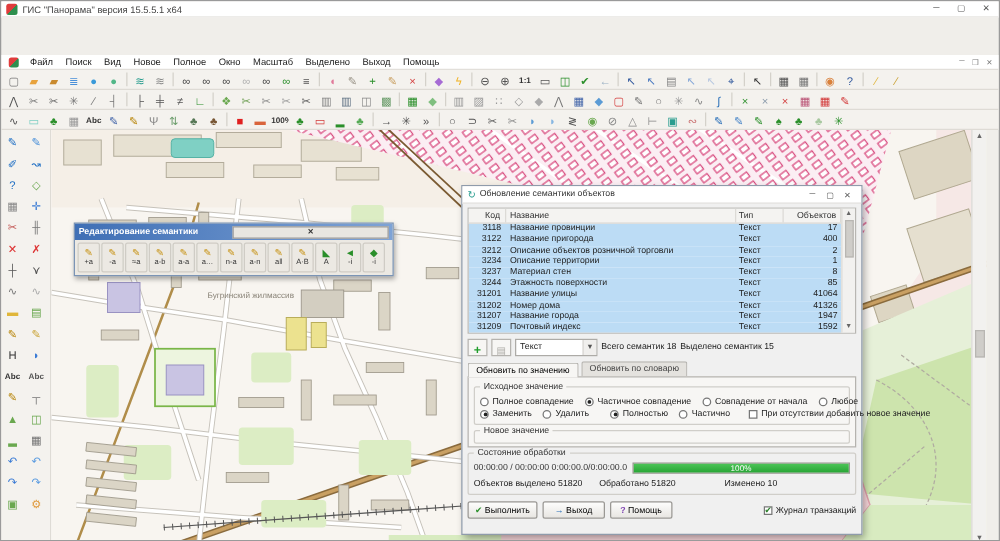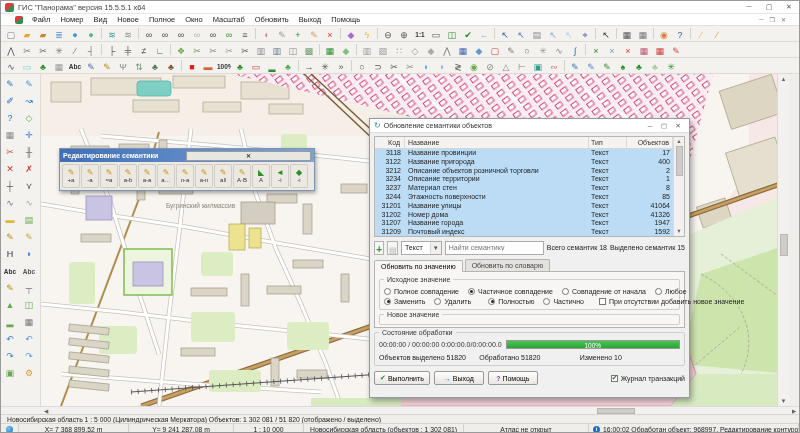--- a/index.html
+++ b/index.html
@@ -4,21 +4,21 @@
 <style>
   html,body{margin:0;padding:0;background:#888;}
   *{box-sizing:border-box;font-family:"Liberation Sans",sans-serif;}
   #app{position:relative;width:800px;height:433px;background:#f0eeea;overflow:hidden;border:1px solid #9a9a9a;}
   
   .titlebar{height:13px;background:#ffffff;display:flex;align-items:center;padding:0 4px;border-bottom:1px solid #e8e6e2;}
   .appicon{width:9px;height:9px;border-radius:2px;background:linear-gradient(135deg,#e03c3c 50%,#2e8f4e 50%);margin-right:4px;flex:0 0 auto;}
   .title{font-size:7.5px;color:#444;flex:1;white-space:nowrap;overflow:hidden;}
   .wbtns{display:flex;gap:8px;}
   .wbtn{font-size:7px;color:#555;width:12px;text-align:center;cursor:pointer;}
-  .menubar{height:12px;background:#ffffff;display:flex;align-items:center;padding:0 13px;border-bottom:1px solid #e2dfda;}
+  .menubar{height:12px;background:#ffffff;display:flex;align-items:center;padding:0 5px;border-bottom:1px solid #e2dfda;margin-top:30px;}
   .menuico{width:8px;height:8px;border-radius:2px;background:linear-gradient(135deg,#e03c3c 50%,#2e8f4e 50%);margin:0 4px 0 1px;}
   .mitem{font-size:7.5px;color:#222;padding:0 5px;cursor:pointer;white-space:nowrap;}
   .mdibtns{margin-left:auto;display:flex;gap:6px;}
   .mdib{font-size:6px;color:#777;cursor:pointer;}
   
   .tbar{height:16px;background:#f4f2ee;border-bottom:1px solid #dedbd5;display:flex;align-items:center;padding:0 2px;overflow:hidden;}
   .icon{flex:0 0 auto;width:16px;height:14px;line-height:14px;font-size:9px;text-align:center;cursor:pointer;border:1px solid transparent;border-radius:2px;white-space:nowrap;overflow:hidden;}
   .icon.txt{font-size:6.5px;font-weight:bold;}
   .sep{flex:0 0 auto;width:1px;height:11px;background:#d4d1ca;margin:0 2px;}
   
@@ -117,27 +117,27 @@
       <span class="wbtn">─</span>
       <span class="wbtn">▢</span>
       <span class="wbtn">✕</span>
     </span>
   </div>
 
   <div class="menubar">
     <span class="menuico"></span>
     <span style="display:flex">
         <span class="mitem">Файл</span>
-        <span class="mitem">Номер</span>
+        <span class="mitem">Поиск</span>
         <span class="mitem">Вид</span>
         <span class="mitem">Новое</span>
         <span class="mitem">Полное</span>
         <span class="mitem">Окно</span>
         <span class="mitem">Масштаб</span>
-        <span class="mitem">Обновить</span>
+        <span class="mitem">Выделено</span>
         <span class="mitem">Выход</span>
         <span class="mitem">Помощь</span>
       </span>
     <span class="mdibtns">
       <span class="mdib">─</span>
       <span class="mdib">❐</span>
       <span class="mdib">✕</span>
     </span>
   </div>
 
@@ -621,21 +621,20 @@
             </div>
           </div>
 
           <div class="srow">
             <button class="sqbtn"><span class="plus">+</span></button>
             <button class="sqbtn"><span class="gray">▤</span></button>
             <span class="combo">
               <span class="cv">Текст</span>
               <span class="ca">▼</span>
             </span>
-            <input class="sinput" placeholder="Найти семантику" style="">
             <span class="cnt">Всего семантик  18</span>
             <span class="cnt">Выделено семантик  15</span>
           </div>
 
           <div class="tabs">
             <span class="tab on">Обновить по значению</span>
             <span class="tab">Обновить по словарю</span>
           </div>
           <div class="tpanel">
             <div class="group">

